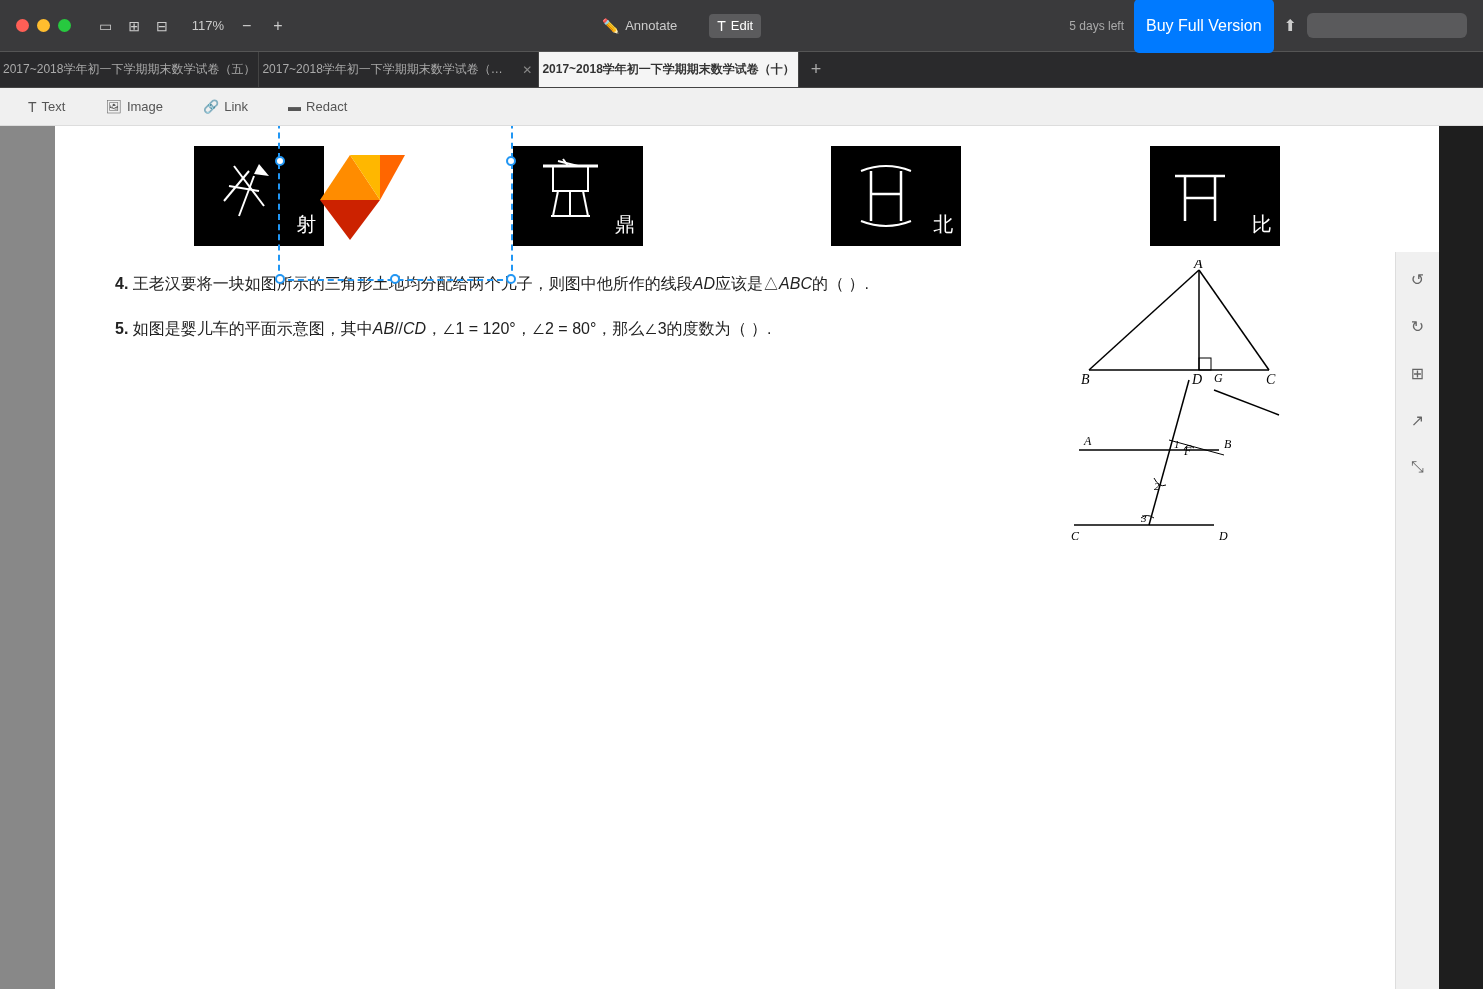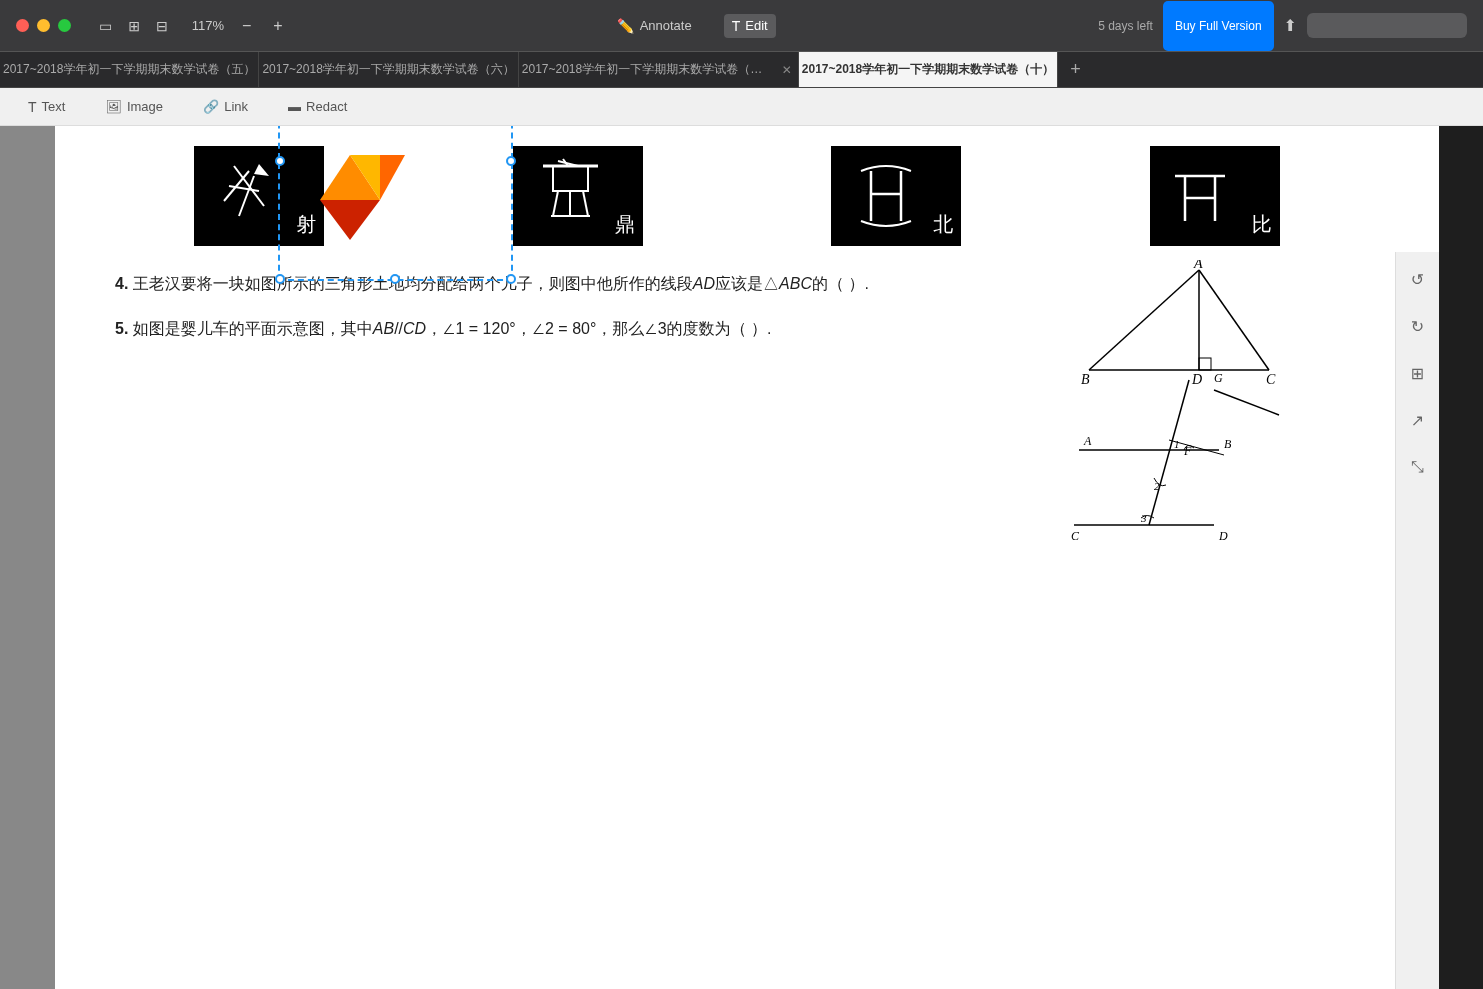--- a/index.html
+++ b/index.html
@@ -94,21 +94,21 @@
       align-items: center;
       gap: 10px;
     }
     .days-left {
       color: #aaa;
       font-size: 12px;
     }
     .buy-btn {
       background: #007aff;
       color: #fff;
-      font-size: 12px;
+      font-size: 16px;
       padding: 18px 12px;
       border-radius: 5px;
       cursor: pointer;
       border: none;
       font-weight: 500;
     }
     .share-icon {
       color: #ccc;
       font-size: 16px;
       cursor: pointer;
@@ -387,23 +387,20 @@
     <span class="share-icon">⬆</span>
     <div class="search-wrapper">
       <input class="search-box" type="text" placeholder="" style="">
     </div>
   </div>
 </div>
 
 <div class="tabbar">
   <div class="tab">
     <span style="overflow:hidden;text-overflow:ellipsis;">2017~2018学年初一下学期期末数学试卷（五）</span>
-  </div>
-  <div class="tab">
-    <span style="overflow:hidden;text-overflow:ellipsis;">2017~2018学年初一下学期期末数学试卷（六）</span>
   </div>
   <div class="tab">
     <span style="overflow:hidden;text-overflow:ellipsis;">2017~2018学年初一下学期期末数学试卷（九）</span>
     <span class="tab-close">✕</span>
   </div>
   <div class="tab active">
     <span style="overflow:hidden;text-overflow:ellipsis;font-weight:600;">2017~2018学年初一下学期期末数学试卷（十）</span>
   </div>
   <div class="tab-add">+</div>
 </div>

